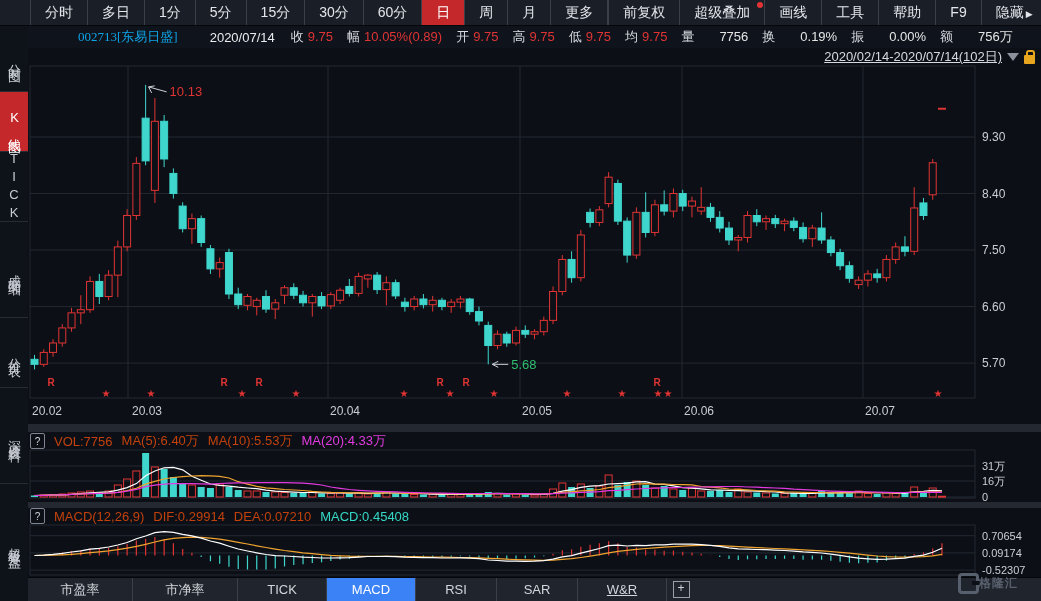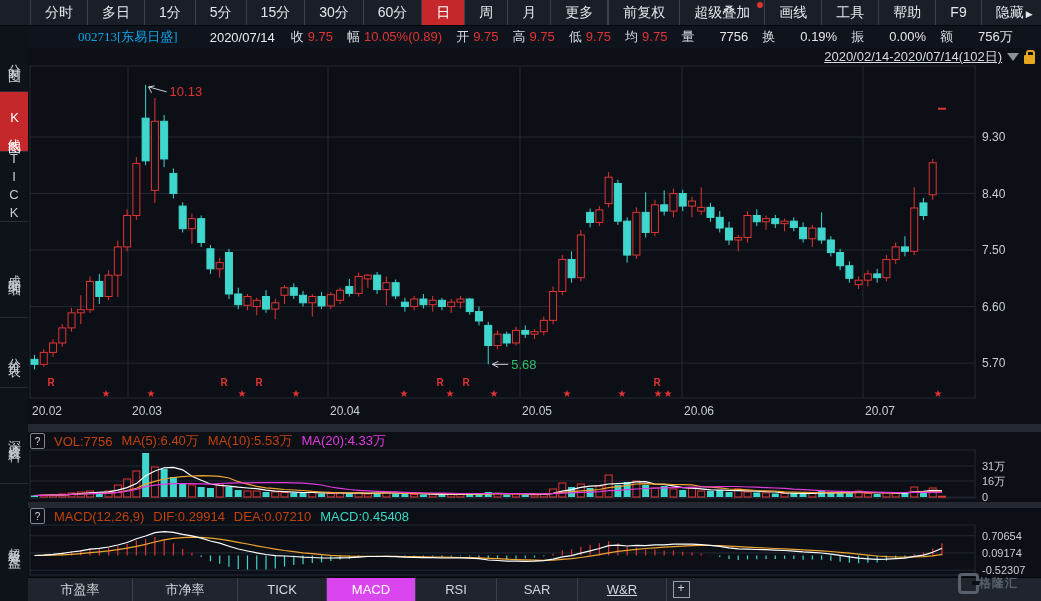--- a/index.html
+++ b/index.html
@@ -51,21 +51,21 @@
   .qbox{width:13px;height:14px;border:1px solid #7e8490;border-radius:2px;color:#d0d4dc;font-size:10px;
         display:flex;align-items:center;justify-content:center;}
   .h-white{color:#c2410c;text-align:right;}
   .h-orange{color:#c2410c;}
   .h-magenta{color:#e23ae0;}
   .h-cyan{color:#35d8c5;}
   
   #bottombar{position:absolute;left:28px;top:577px;width:1013px;height:24px;background:#20242c;
              border-top:1px solid #05070b;display:flex;align-items:stretch;box-sizing:border-box;}
   .btab{line-height:23px;text-align:center;font-size:13px;color:#d2d6dd;border-right:1px solid #3a404a;flex:none;}
-  .btab.active{background:#d946ef;color:#fff;text-align:center;}
+  .btab.active{background:#3b82f6;color:#fff;text-align:center;}
   .plusbox{width:28px;display:flex;align-items:center;justify-content:center;}
   .plusbox span{width:15px;height:15px;border:1px solid #9aa0aa;color:#cdd1d8;font-size:12px;line-height:13px;text-align:center;display:block;}
   
   #logo{position:absolute;left:958px;top:570px;height:26px;display:flex;align-items:center;z-index:4;
         color:#59606d;font-size:12px;font-weight:bold;letter-spacing:1px;}
   .gbox{width:15px;height:15px;border:3px solid #59606d;border-radius:4px;position:relative;}
   .gbox:after{content:'';position:absolute;right:-3px;top:5px;width:7px;height:4px;background:#0c1016;}
 </style>
 </head>
 <body>

